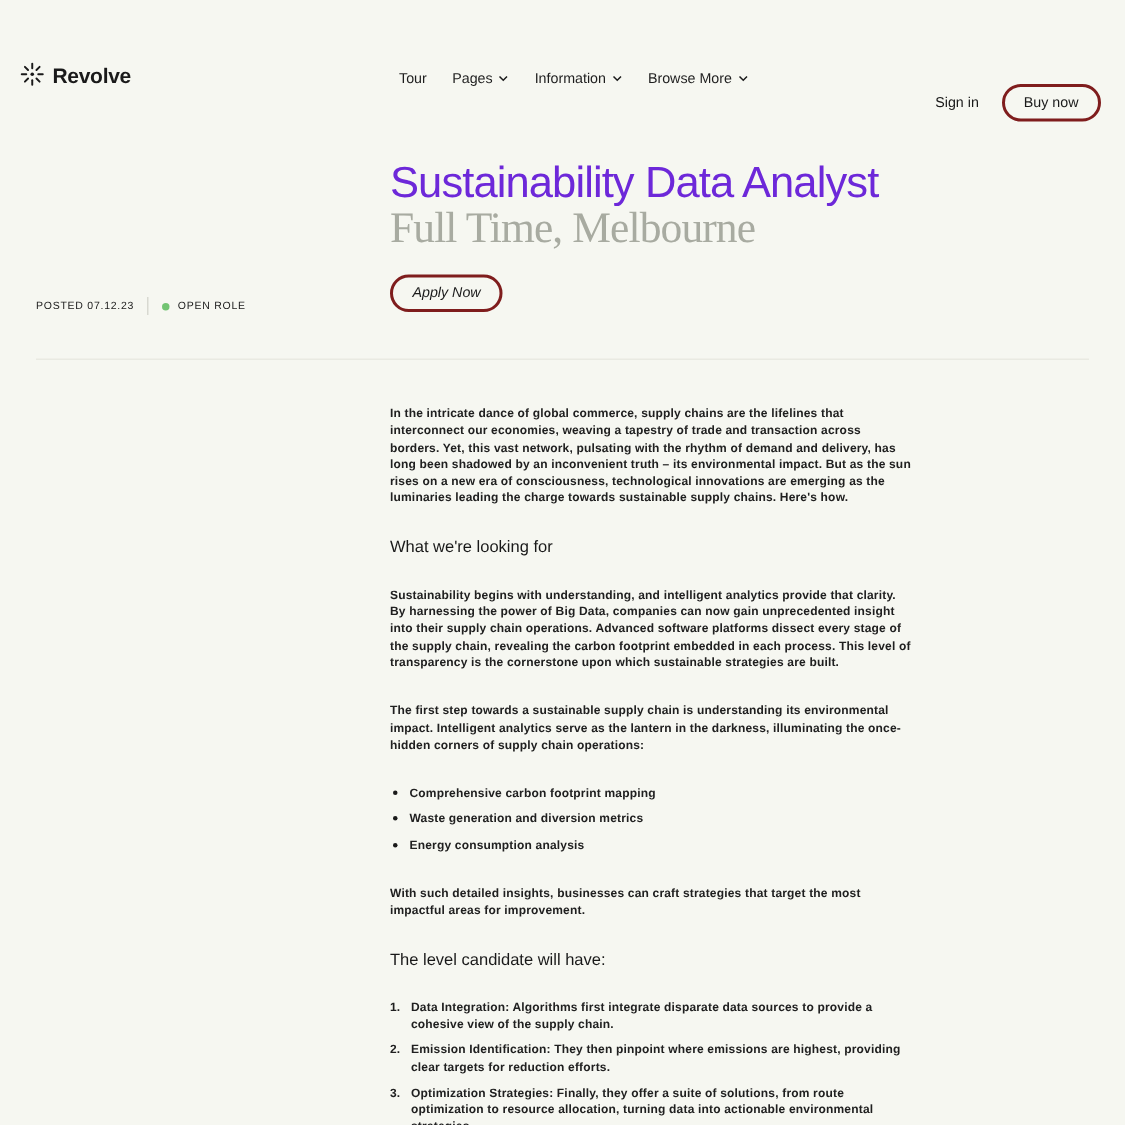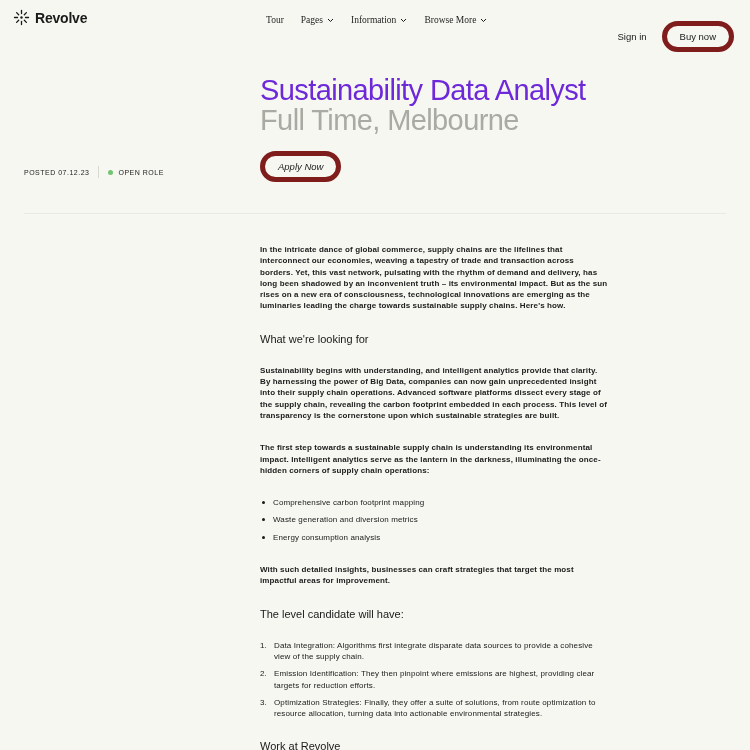--- a/index.html
+++ b/index.html
@@ -7,61 +7,62 @@
     width: 750px; height: 750px;
     overflow: hidden;
     background: #F6F7F1;
     color: #1A1A1A;
     font-family: "Liberation Sans", "DejaVu Sans", sans-serif;
   }
   
   .header {
     position: relative;
     height: 40px;
+    margin-top: 32px;
   }
   .logo {
     position: absolute; left: 13px; top: 9px;
     display: flex; align-items: center; gap: 5px;
     cursor: pointer;
   }
   .logo-mark { width: 17px; height: 17px; display: block; }
   .logo-text { font-size: 14px; font-weight: 700; letter-spacing: -0.2px; }
   .nav {
     position: absolute; left: 266px; top: 0; height: 40px;
-    display: flex; align-items: center; gap: 17px; font-family: Liberation Serif, serif;
+    display: flex; align-items: center; gap: 17px;
   }
   .nav-item {
     display: flex; align-items: center; gap: 4px;
     font-size: 9.5px; color: #1E1E1E; cursor: pointer; white-space: nowrap;
   }
   .chev { width: 7px; height: 5px; display: block; margin-top: 1px; }
   .header-right {
     position: absolute; right: 16px; top: 16px; height: 40px;
     display: flex; align-items: center; gap: 15px;
   }
   .signin { font-size: 9.5px; cursor: pointer; }
   .pill-btn {
     display: inline-block;
     font-size: 9.5px; color: #1A1A1A;
     background: transparent;
-    border: 5px solid #7f1d1d;
+    border: 2px solid #7f1d1d;
     border-radius: 999px;
     padding: 5px 13px;
     cursor: pointer;
     font-family: inherit;
   }
   
   .hero { position: relative; padding: 35px 24px 0 260px; }
   .hero h1 {
     font-size: 29px; line-height: 30px; font-weight: 500;
     letter-spacing: -0.6px; color: #6d28d9;
   }
   .hero .subtitle {
     font-size: 29px; line-height: 30px; font-weight: 500;
-    letter-spacing: -0.6px; color: #A8ABA1;
+    letter-spacing: -0.6px; color: #A8ABA1; font-family: Liberation Serif, serif;
   }
   .apply-btn { margin-top: 16px; font-style: italic; }
   .meta-row {
     position: absolute; left: 24px; top: 126px;
     display: flex; align-items: center; gap: 9px;
     font-size: 7px; letter-spacing: 0.5px; color: #1C1C1C;
     text-transform: uppercase;
   }
   .meta-sep { width: 1px; height: 12px; background: #D8D9D1; }
   .status-wrap { display: flex; align-items: center; gap: 5px; }
@@ -85,21 +86,21 @@
     font-size: 11px; line-height: 13px; font-weight: 400;
     color: #191919; margin: 2px 0 19px 0;
   }
   .article ul, .article ol {
     list-style: none;
     margin: 0 0 21px 0; width: 348px;
   }
   .article li {
     display: flex; gap: 5px;
     font-size: 8px; line-height: 11.3px; letter-spacing: 0.12px;
-    color: #202020; margin-bottom: 6px;
+    color: #202020; margin-bottom: 6px; font-weight: bold;
   }
   .bullet-glyph {
     flex: 0 0 auto; width: 3px; height: 3px; border-radius: 50%;
     background: #1A1A1A; margin: 4px 3px 0 2px;
   }
   .num-glyph { flex: 0 0 auto; width: 9px; text-align: left; }
   .li-text { flex: 1 1 auto; }
 </style>
 </head>
 <body>

